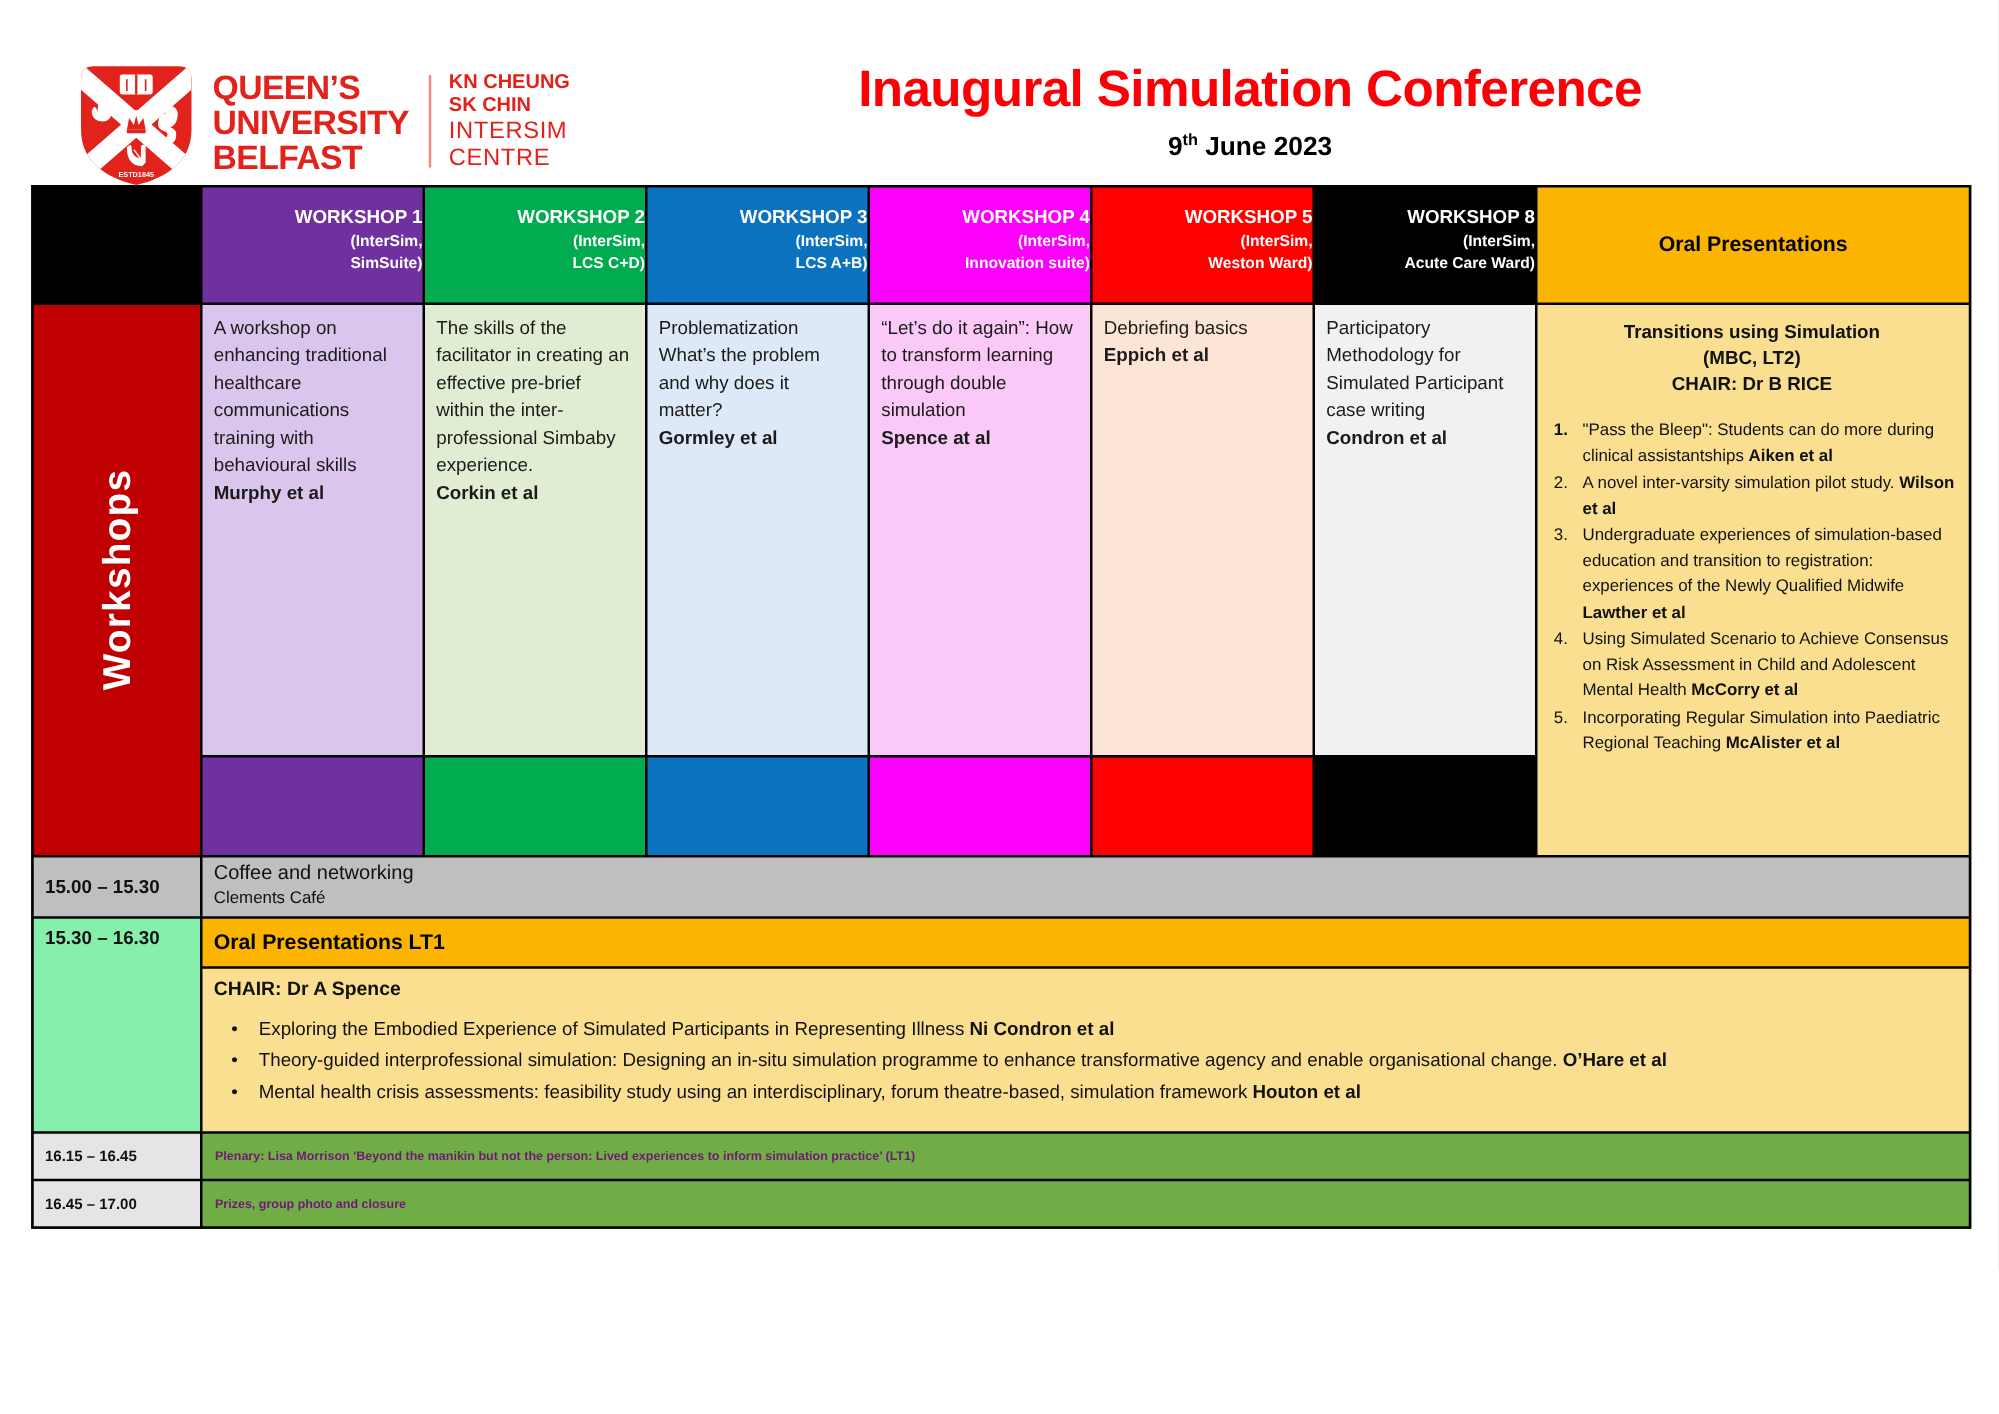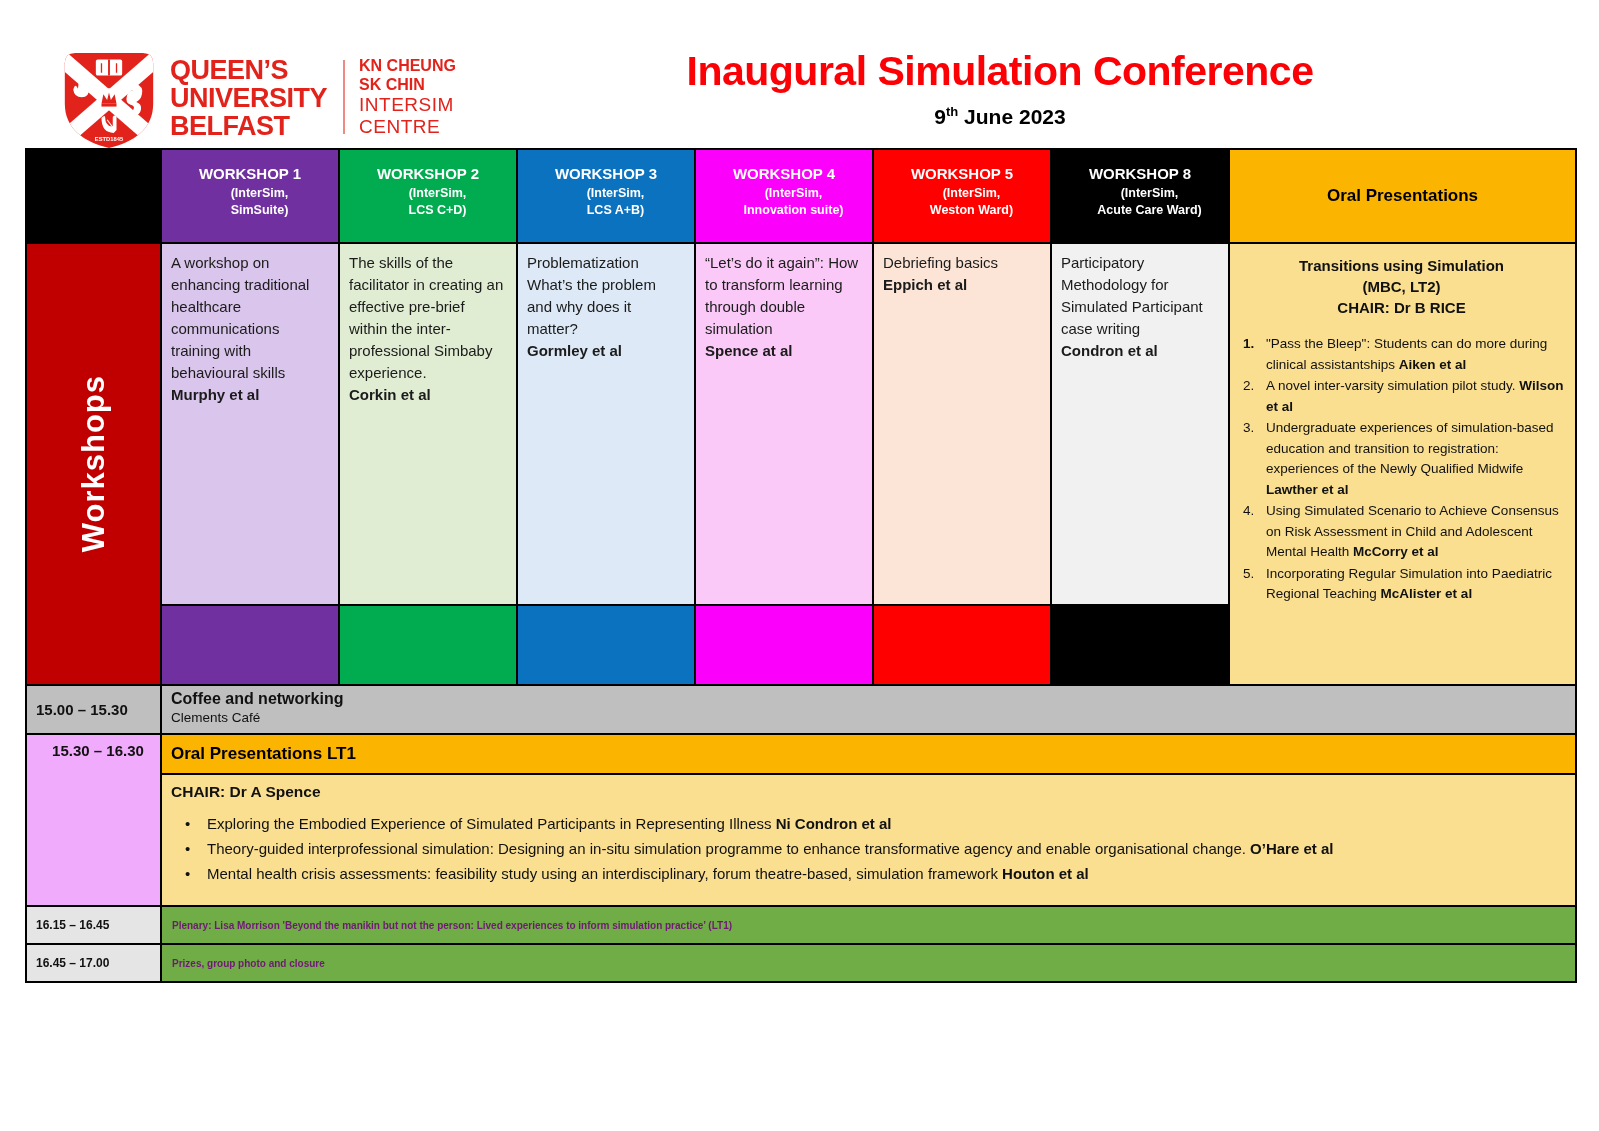--- a/index.html
+++ b/index.html
@@ -31,21 +31,21 @@
     display:grid;
     grid-template-columns:133px 176px 176px 176px 176px 176px 176px 345px;
     grid-template-rows:92px 360px 78px 47px 38px 130px 36px 36px;
     gap:2px; background:#000; border:2px solid #000;
   }
   .cell { background:#fff; }
 
   
   .t-time { display:flex; align-items:center; padding-left:9px;
             font-size:15px; font-weight:bold; background:#fff; }
-  .ws-head { color:#fff; text-align:center; padding-top:15px; }
+  .ws-head { color:#fff; text-align:right; padding-top:15px; }
   .ws-head .ws-name { font-size:15px; font-weight:bold; margin-bottom:3px; }
   .ws-head .ws-loc  { font-size:12.5px; font-weight:bold; line-height:17px;margin-left:19px; }
   .oral-head { background:#FBB400; display:flex; align-items:center; justify-content:center;
                font-size:17px; font-weight:bold; color:#000; }
 
   
   .bg-h0{background:#7030A0;} .bg-h1{background:#00AC4F;} .bg-h2{background:#0B72C0;}
   .bg-h3{background:#FB00FB;} .bg-h4{background:#FE0000;} .bg-h5{background:#000000;}
   .bg-b0{background:#DAC5EC;} .bg-b1{background:#E0EDD3;} .bg-b2{background:#DDE9F6;}
   .bg-b3{background:#FBC9F8;} .bg-b4{background:#FCE5D6;} .bg-b5{background:#F1F1F1;}
@@ -70,25 +70,25 @@
   .oral-list li:first-child .num { font-weight:bold; }
   .oral-list .auth { font-weight:bold; }
 
   
   .strip { }
 
   
   .t-gray { background:#BFBFBF; display:flex; align-items:center; padding-left:9px;
             font-size:15px; font-weight:bold; }
   .coffee-content { background:#BFBFBF; padding:4px 0 0 9px; }
-  .coffee-content .c-title { font-size:16px; font-weight:bold; }
+  .coffee-content .c-title { font-size:16px; font-weight:normal; }
   .coffee-content .c-sub { font-size:13.5px; margin-top:2px; }
 
   
-  .t-gold { background:#f0abfc; padding:7px 0 0 9px; font-size:15px; font-weight:bold;text-align:center; }
+  .t-gold { background:#86efac; padding:7px 0 0 9px; font-size:15px; font-weight:bold; }
   .gold-band { background:#FBB400; display:flex; align-items:center; padding-left:9px;
                font-size:17px; font-weight:bold; color:#000; }
   .gold-light { background:#FBDF90; padding:8px 12px 0 9px; }
   .gold-light .chair { font-size:15.5px; font-weight:bold; margin-bottom:10px; }
   .bullet-list { list-style:none; }
   .bullet-list li { position:relative; padding-left:36px; font-size:15px; line-height:25px; }
   .bullet-list li::before { content:"•"; position:absolute; left:14px; top:0; font-size:15px; }
   .bullet-list .auth { font-weight:bold; }
 
   

